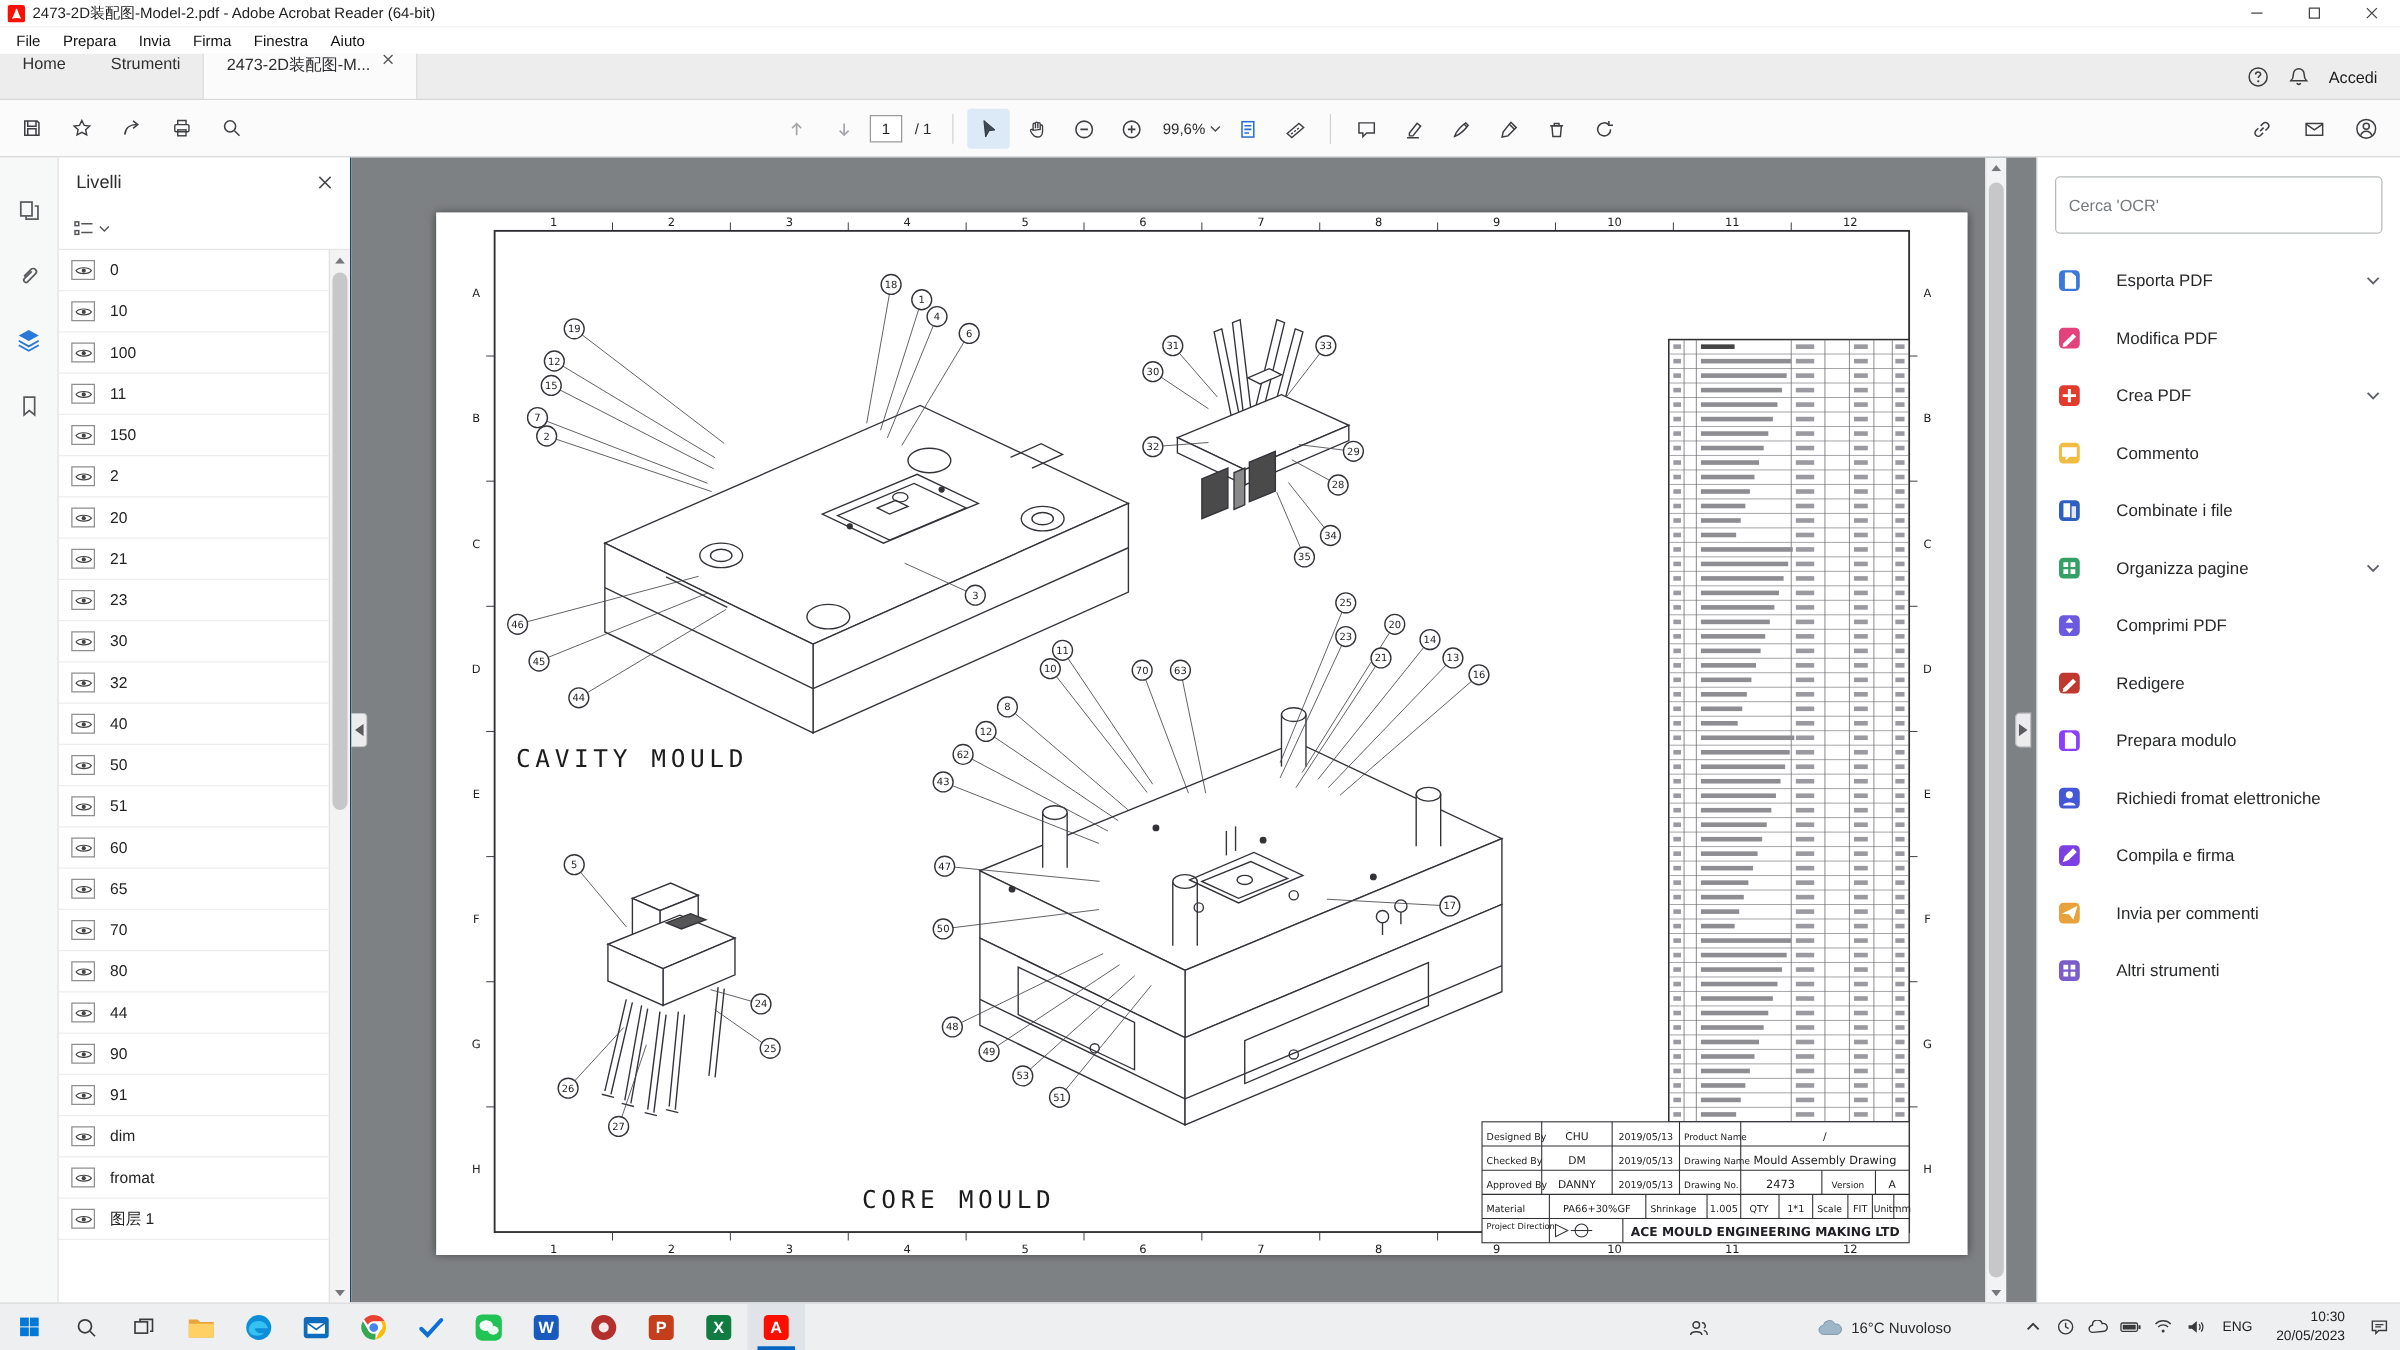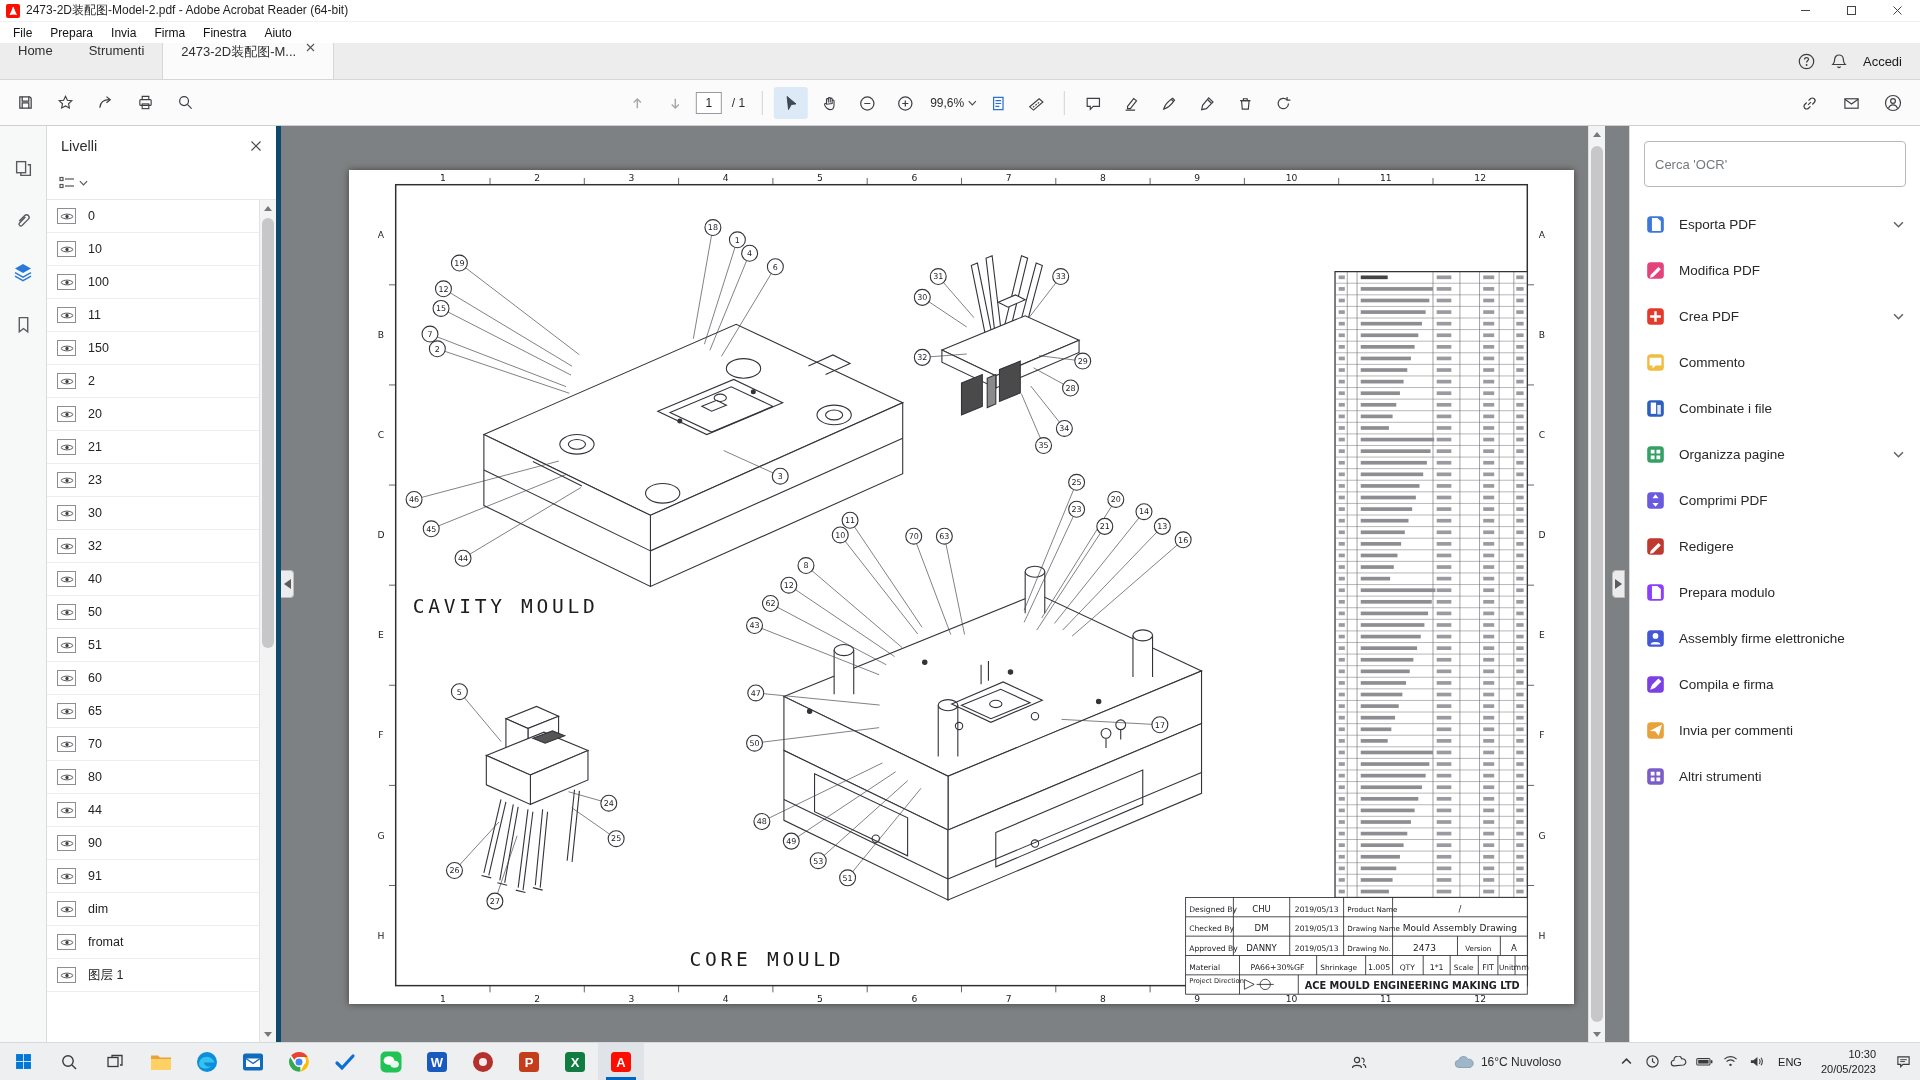--- a/index.html
+++ b/index.html
@@ -30,21 +30,21 @@
   .tbtn.active-tool{background:#dce9f7}
   .sep{width:1px;height:24px;background:#d2d2d4;margin:0 7px}
   .pagebox{width:26px;height:22px;border:1px solid #9a9a9e;background:#fff;font-size:12px;display:flex;align-items:center;justify-content:center}
   .pagetotal{font-size:12px;color:#2c2c2e;margin:0 6px 0 6px}
   .zoomtxt{font-size:12px;color:#2c2c2e;margin-left:4px}
   
   .main{position:absolute;top:126px;left:0;right:0;bottom:38px;display:flex}
   .rail{width:47px;background:#f7f8f8;border-right:1px solid #dadada;display:flex;flex-direction:column;align-items:center;padding-top:28px;gap:24px}
   .rail .ric{width:28px;height:28px;display:flex;align-items:center;justify-content:center;border-radius:3px}
   
-  .lpanel{width:234px;background:#fff;border-right:5px solid #0c4a6e;position:relative;display:flex;flex-direction:column}
+  .lpanel{width:234px;background:#fff;border-right:1px solid #0c4a6e;position:relative;display:flex;flex-direction:column}
   .lp-head{height:40px;display:flex;align-items:center;padding:0 14px;font-size:14.5px;color:#2e2e30}
   .lp-head .x{margin-left:auto}
   .lp-opts{height:34px;display:flex;align-items:center;padding:0 12px;gap:4px;border-bottom:1px solid #e6e6e8}
   .lp-list{flex:1;overflow:hidden;padding-right:17px}
   .layer-row{height:33px;display:flex;align-items:center;border-bottom:1px solid #ededef}
   .eyebox{width:19px;height:16px;border:1px solid #8e8e92;background:#fff;margin-left:10px;display:flex;align-items:center;justify-content:center}
   .layer-lbl{margin-left:12px;font-size:12.5px;color:#232325}
   .lp-scroll{position:absolute;right:0;top:74px;bottom:0;width:17px;background:#f3f3f4;border-left:1px solid #e2e2e4}
   .sb-arrow{height:16px;display:flex;align-items:center;justify-content:center}
   .sb-thumb{position:absolute;left:2px;right:2px;background:#c7c7ca;border-radius:6px}
@@ -55,21 +55,21 @@
   .vscroll .sb-thumb{top:20px;bottom:20px}
   .collapse{position:absolute;top:50%;margin-top:-14px;width:13px;height:28px;background:#ececed;border:1px solid #bdbdbf;display:flex;align-items:center;justify-content:center}
   .collapse.left{left:0;border-left:none;border-radius:0 4px 4px 0}
   .collapse.right{right:4px;border-radius:4px 0 0 4px}
   
   .rpanel{width:291px;background:#fff;border-left:1px solid #d8d8da;display:flex;flex-direction:column}
   .searchwrap{margin:15px 14px 6px 14px;height:46px;border:1px solid #b7babc;border-radius:4px;display:flex;align-items:center;padding:0 10px}
   .searchwrap input{border:none;outline:none;width:100%;font-size:13px;font-family:"Liberation Sans",sans-serif;color:#333}
   .searchwrap input::placeholder{color:#767a7d}
   .tools-list{padding-top:8px}
-  .tool-item{height:46px;display:flex;align-items:center;padding:0 16px;gap:14px;font-size:13.5px;color:#27282a;cursor:pointer}
+  .tool-item{height:46px;display:flex;align-items:center;padding:0 16px;gap:28px;font-size:13.5px;color:#27282a;cursor:pointer}
   .tool-item .chevwrap{margin-left:auto}
   
   .taskbar{position:absolute;bottom:0;left:0;right:0;height:38px;background:#edeff1;border-top:1px solid #d7dadc;display:flex;align-items:stretch}
   .tb-slot{width:46px;display:flex;align-items:center;justify-content:center;position:relative}
   .tb-slot .underline{position:absolute;bottom:0;left:8px;right:8px;height:3px;background:#0067c0}
   .tb-slot.appactive{background:#e0e4e8}
   .tray{margin-left:auto;display:flex;align-items:center}
   .tray-ic{width:26px;height:38px;display:flex;align-items:center;justify-content:center}
   .weather{display:flex;align-items:center;gap:7px;padding:0 12px;font-size:12px;color:#2c2c2e}
   .lang{font-size:11px;padding:0 9px;color:#222}
@@ -1431,21 +1431,21 @@
             <path d="M5 2.5h4.5L12.5 5v8.5h-7.5z" fill="#fff"></path>
           </svg>
           <span>Prepara modulo</span>
         </div>
         <div class="tool-item">
           <svg viewBox="0 0 16 16" width="19" height="19">
             <rect x="1" y="1" width="14" height="14" rx="3" fill="#4457d6"></rect>
             <circle cx="8" cy="5.8" r="2.4" fill="#fff"></circle>
             <path d="M3.8 13c0-2.8 8.4-2.8 8.4 0z" fill="#fff"></path>
           </svg>
-          <span>Assembly firme elettroniche</span>
+          <span>Richiedi fromat elettroniche</span>
         </div>
         <div class="tool-item">
           <svg viewBox="0 0 16 16" width="19" height="19">
             <rect x="1" y="1" width="14" height="14" rx="3" fill="#7b3fe4"></rect>
             <path d="M3.5 12.5l1.5-4 5.5-5.5 2.5 2.5-5.5 5.5z" fill="#fff"></path>
           </svg>
           <span>Compila e firma</span>
         </div>
         <div class="tool-item">
           <svg viewBox="0 0 16 16" width="19" height="19">

